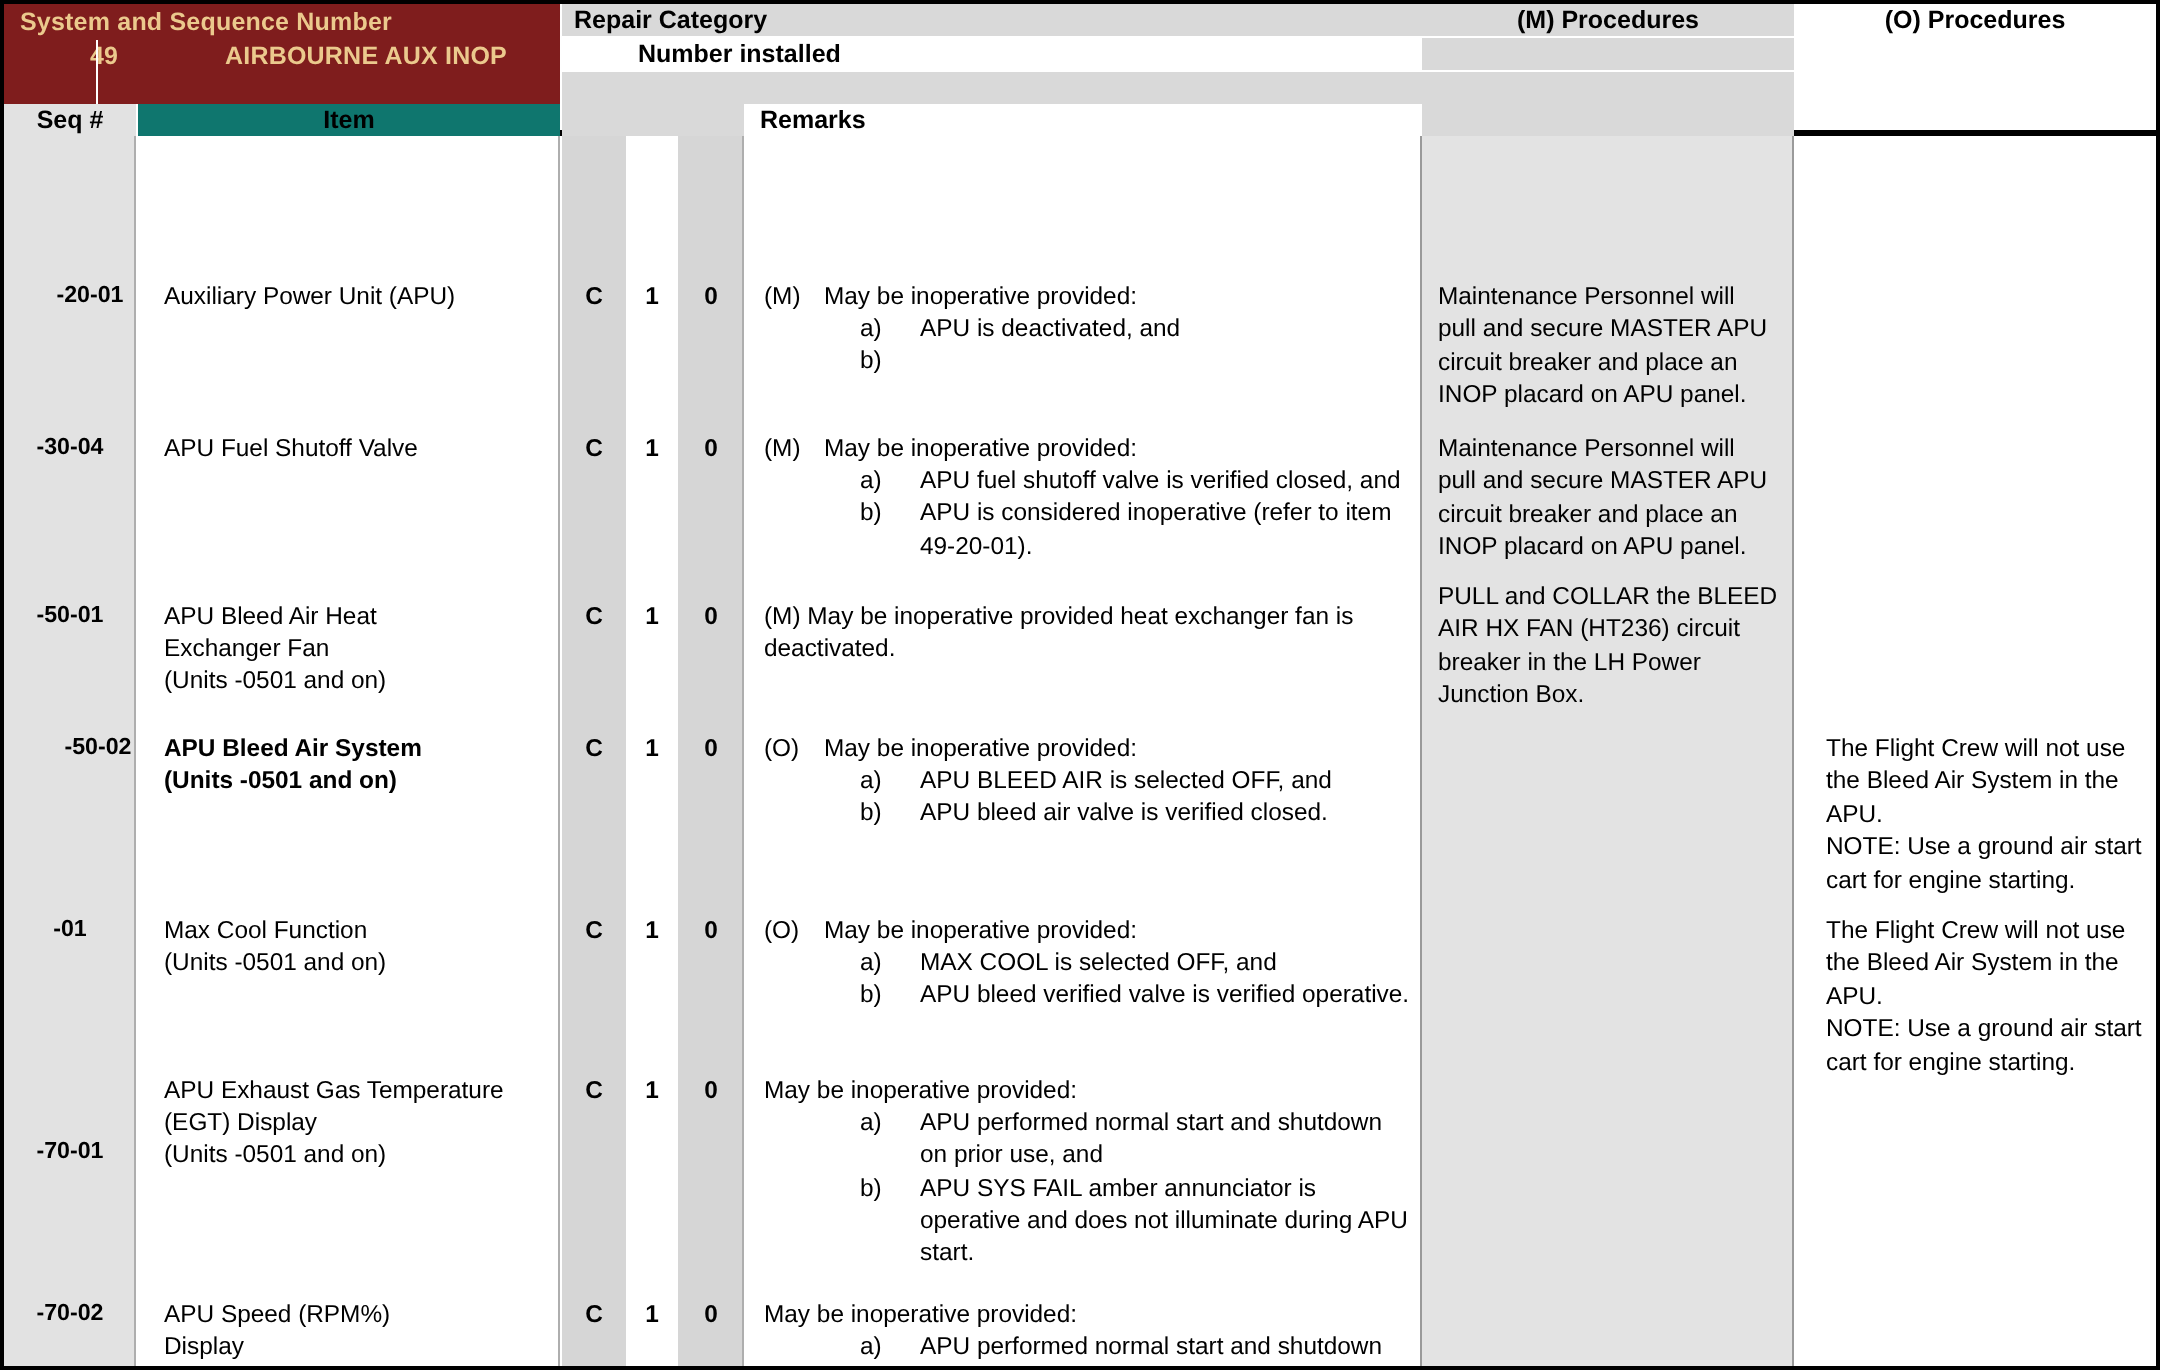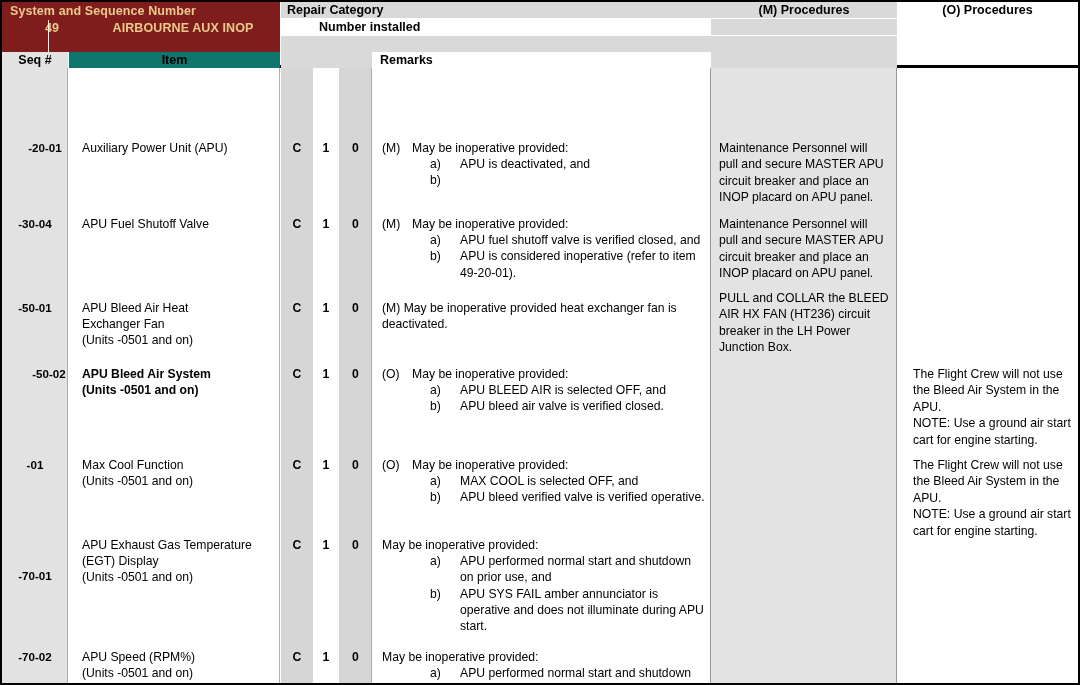--- a/index.html
+++ b/index.html
@@ -358,20 +358,21 @@
             <span class="rem-sub-text">APU performed normal start and shutdown on prior use, and</span>
           </div>
           <div class="rem-sub">
             <span class="rem-sub-marker">b)</span>
             <span class="rem-sub-text">APU SYS FAIL amber annunciator is operative and does not illuminate during APU start.</span>
           </div>
         </div>
         <div class="cell seq-cell" style="left: 0px; top: 581px; width: 66px;">-70-02</div>
         <div class="cell item-cell" style="left: 80px; top: 581px; width: 190px;">
           <div>APU Speed (RPM%)</div>
+          <div>Display</div>
           <div>(Units -0501 and on)</div>
         </div>
         <div class="cell num-cell" style="left: 279px; top: 581px; width: 32px;">C</div>
         <div class="cell num-cell" style="left: 311px; top: 581px; width: 26px;">1</div>
         <div class="cell num-cell" style="left: 337px; top: 581px; width: 33px;">0</div>
         <div class="cell rem-cell" style="left: 380px; top: 581px; width: 325px;">
           <div class="rem-plain">May be inoperative provided:</div>
           <div class="rem-sub">
             <span class="rem-sub-marker">a)</span>
             <span class="rem-sub-text">APU performed normal start and shutdown on prior use, and</span>

